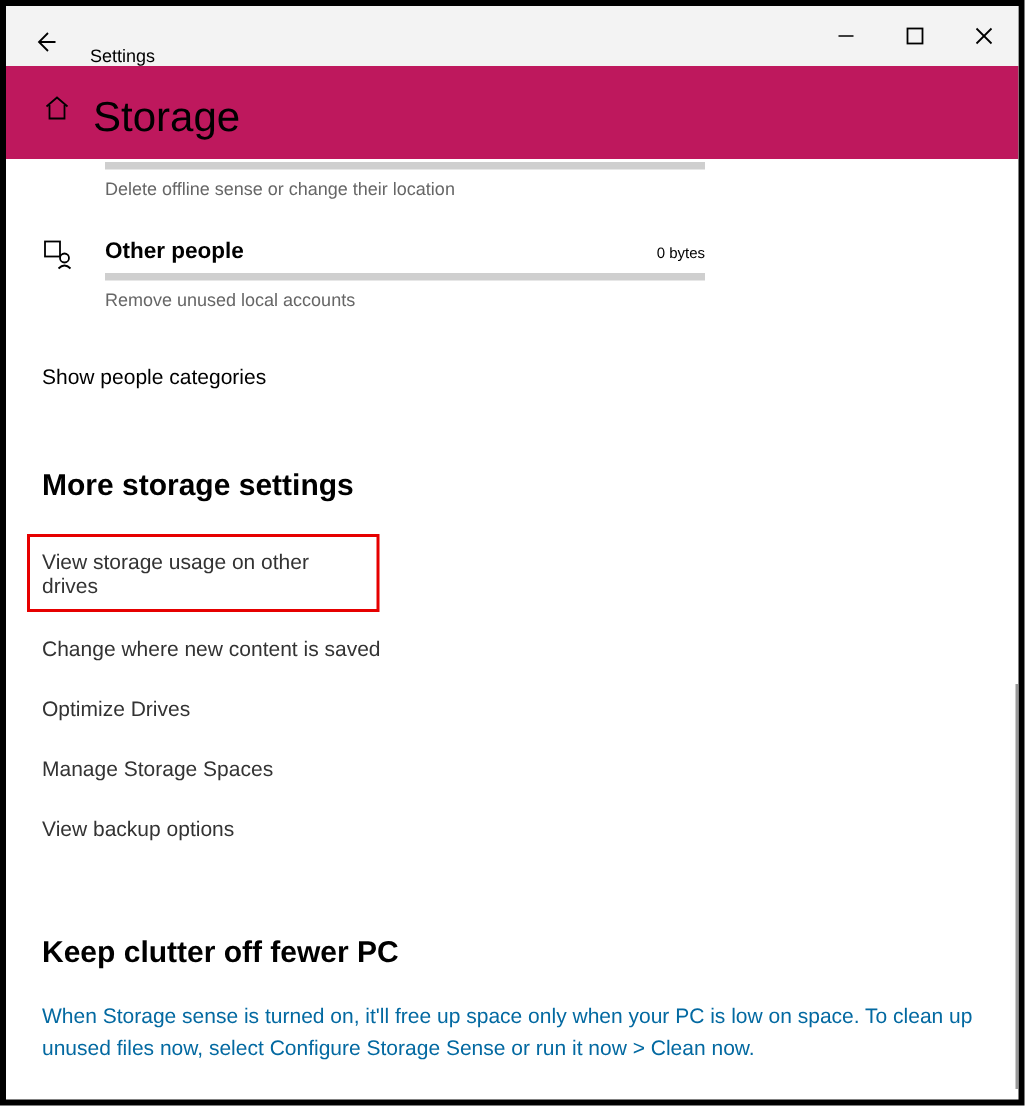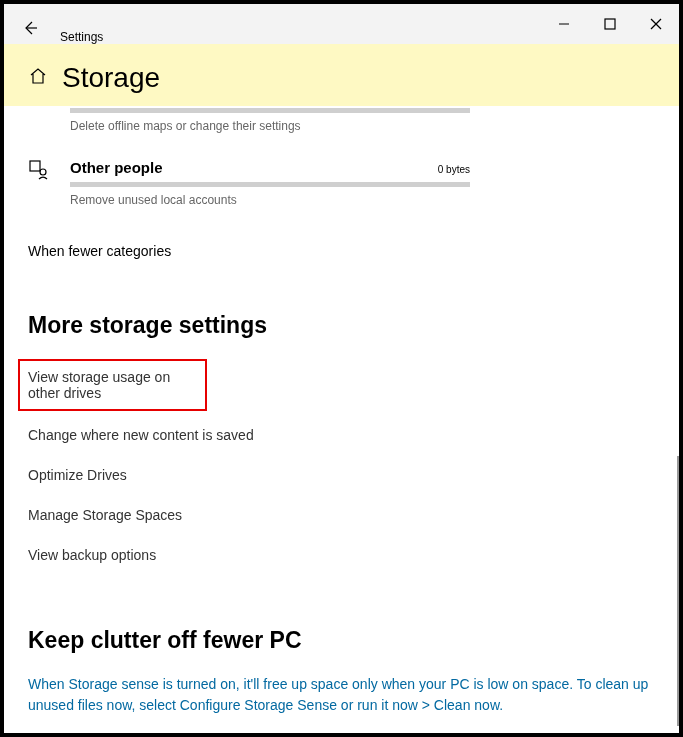--- a/index.html
+++ b/index.html
@@ -43,24 +43,23 @@
     }
     .titlebar-btn {
       width: 46px;
       height: 40px;
       display: flex;
       align-items: center;
       justify-content: center;
       cursor: pointer;
     }
     .header {
-      background: #fef9c3;
+      background: #be185d;
       padding: 18px 24px 12px 24px;
       display: flex;
-      align-items: center;
       gap: 14px;
     }
     .header-title {
       font-size: 28px;
       font-weight: 400;
       color: #000;
     }
     .content {
       padding: 0 24px;
       height: calc(100% - 100px);
@@ -113,39 +112,39 @@
     }
     .first-item .storage-item-bar { margin-top: 2px; }
     .link-text {
       font-size: 14px;
       color: #000;
       cursor: pointer;
       margin-top: 32px;
       display: inline-block;
     }
     .section-title {
-      font-size: 23px;
+      font-size: 20px;
       font-weight: 600;
       color: #000;
       margin-top: 52px;
       margin-bottom: 20px;
     }
     .settings-link {
       font-size: 14px;
       color: #333;
       margin-bottom: 24px;
       cursor: pointer;
       display: block;
     }
     .highlighted {
       border: 2px solid #e60000;
       padding: 8px 8px;
       margin-left: -10px;
       margin-bottom: 16px;
-      width: 189px;
+      width: 235px;
     }
     .paragraph {
       font-size: 14px;
       color: #0369a1;
       line-height: 1.5;
       margin-top: 18px;
     }
     .scrollbar {
       position: absolute;
       right: 0;
@@ -195,21 +194,21 @@
   <div class="header-title">Storage</div>
 </div>
 
 <div class="content">
 
   <div class="storage-item first-item">
     <div class="storage-item-icon"></div>
     <div class="storage-item-body">
 
       <div class="storage-item-bar"></div>
-      <div class="storage-item-desc">Delete offline maps or change their settings</div>
+      <div class="storage-item-desc">Delete offline sense or change their location</div>
     </div>
   </div>
 
   <div class="storage-item" style="margin-top:26px;">
     <div class="storage-item-icon">
       <svg width="22" height="22" viewBox="0 0 22 22">
           <rect x="2" y="2" width="10" height="10" stroke="#000" stroke-width="1.2" fill="none"></rect>
           <circle cx="15" cy="13" r="3" stroke="#000" stroke-width="1.2" fill="none"></circle>
           <path d="M11 20 Q15 16 19 20" stroke="#000" stroke-width="1.2" fill="none"></path>
         </svg>
@@ -217,21 +216,21 @@
     <div class="storage-item-body">
       <div class="storage-item-row">
         <span class="storage-item-label">Other people</span>
         <span class="storage-item-size">0 bytes</span>
       </div>
       <div class="storage-item-bar"></div>
       <div class="storage-item-desc">Remove unused local accounts</div>
     </div>
   </div>
 
-  <span class="link-text">When fewer categories</span>
+  <span class="link-text">Show people categories</span>
 
   <div class="section-title">More storage settings</div>
 
   <div class="settings-link highlighted">View storage usage on other drives</div>
   <div class="settings-link">Change where new content is saved</div>
   <div class="settings-link">Optimize Drives</div>
   <div class="settings-link">Manage Storage Spaces</div>
   <div class="settings-link">View backup options</div>
 
   <div class="section-title" style="margin-top:64px;">Keep clutter off fewer PC</div>

